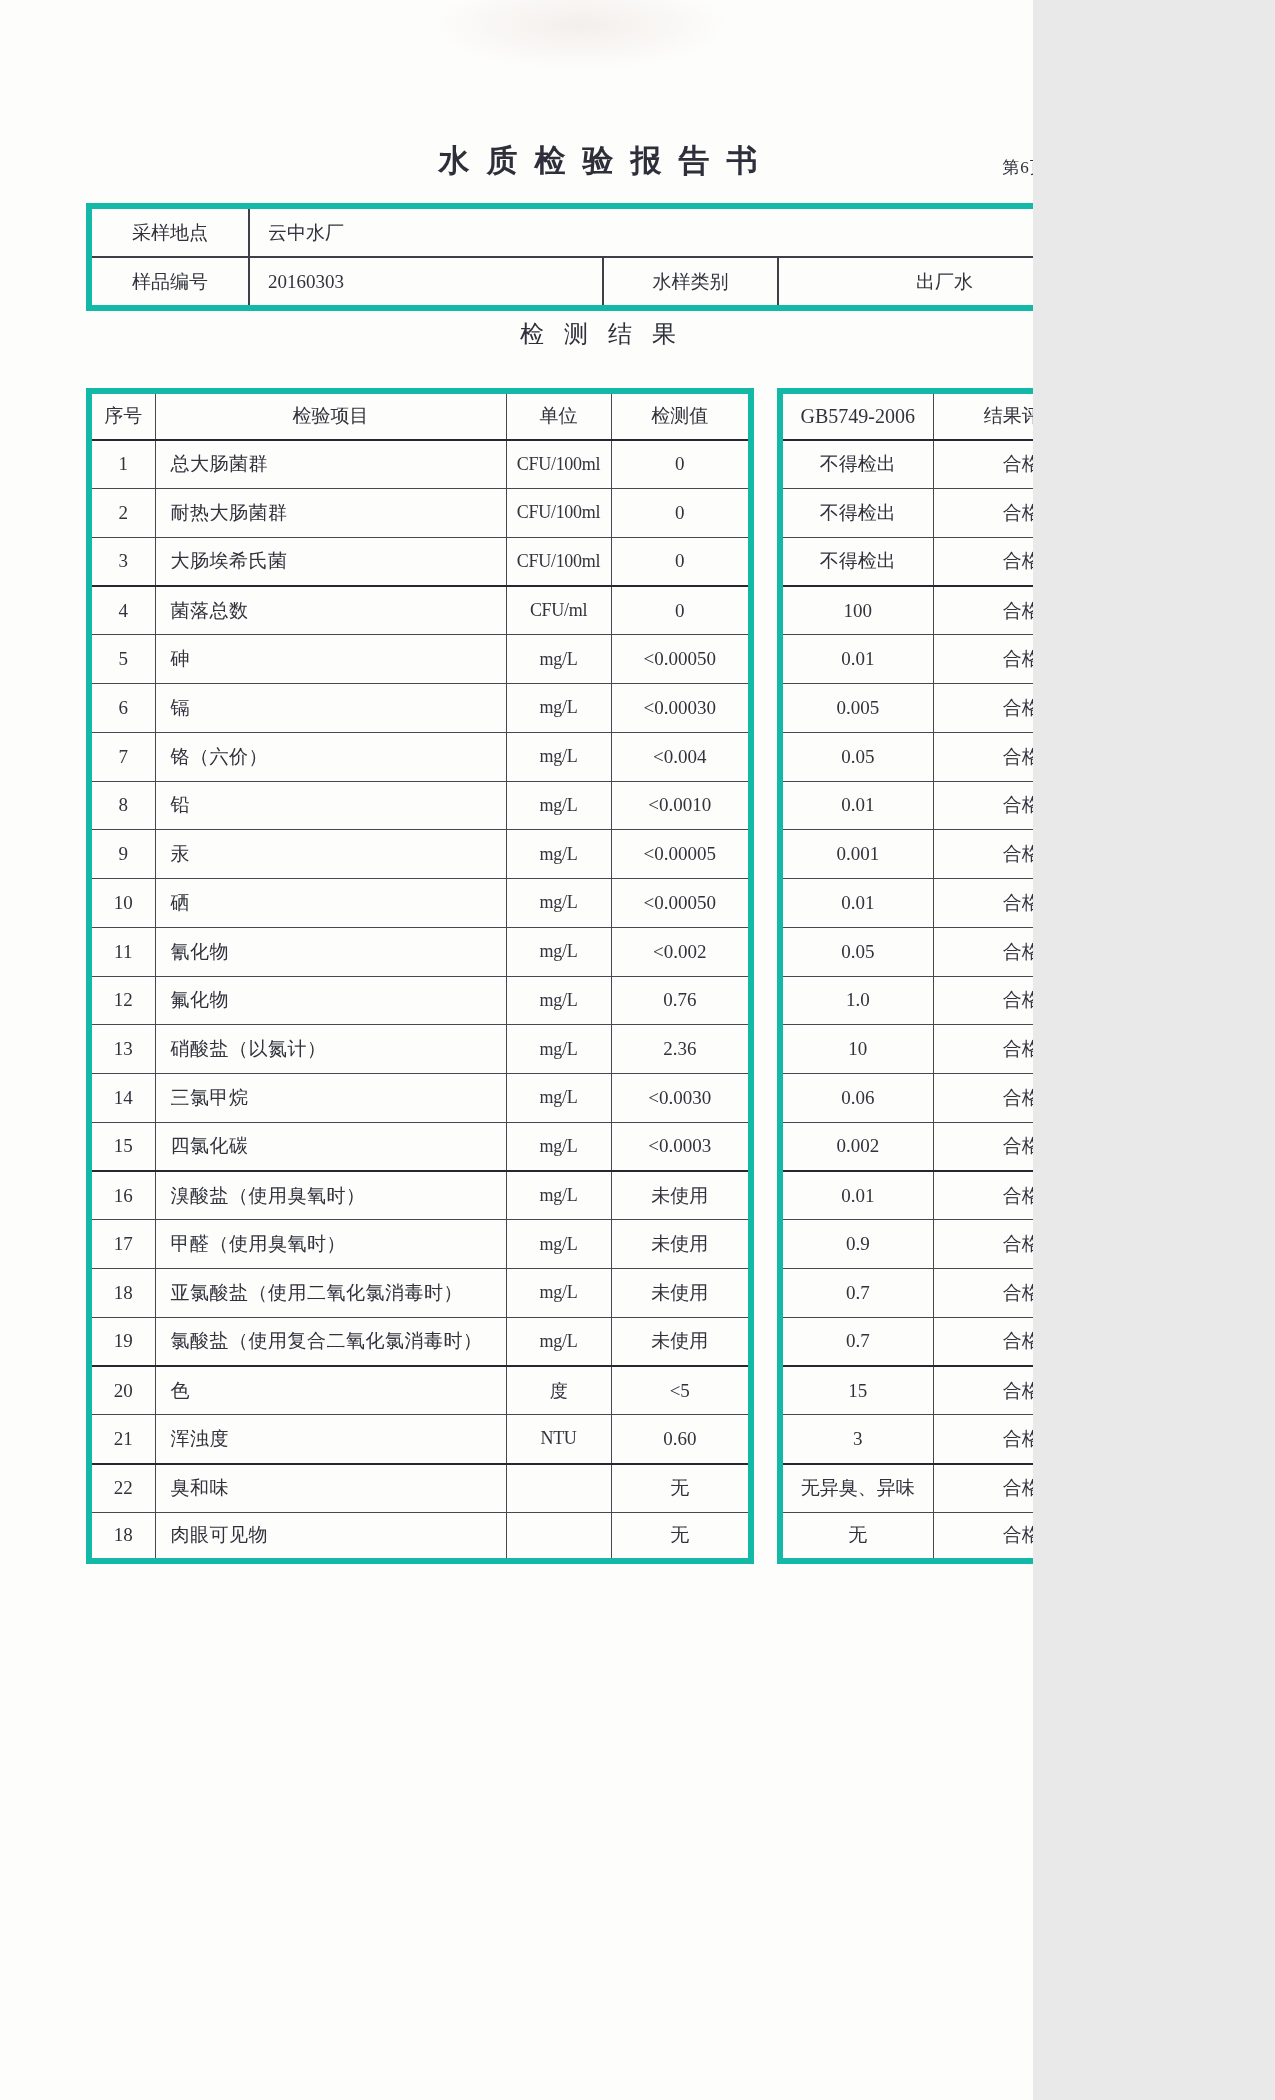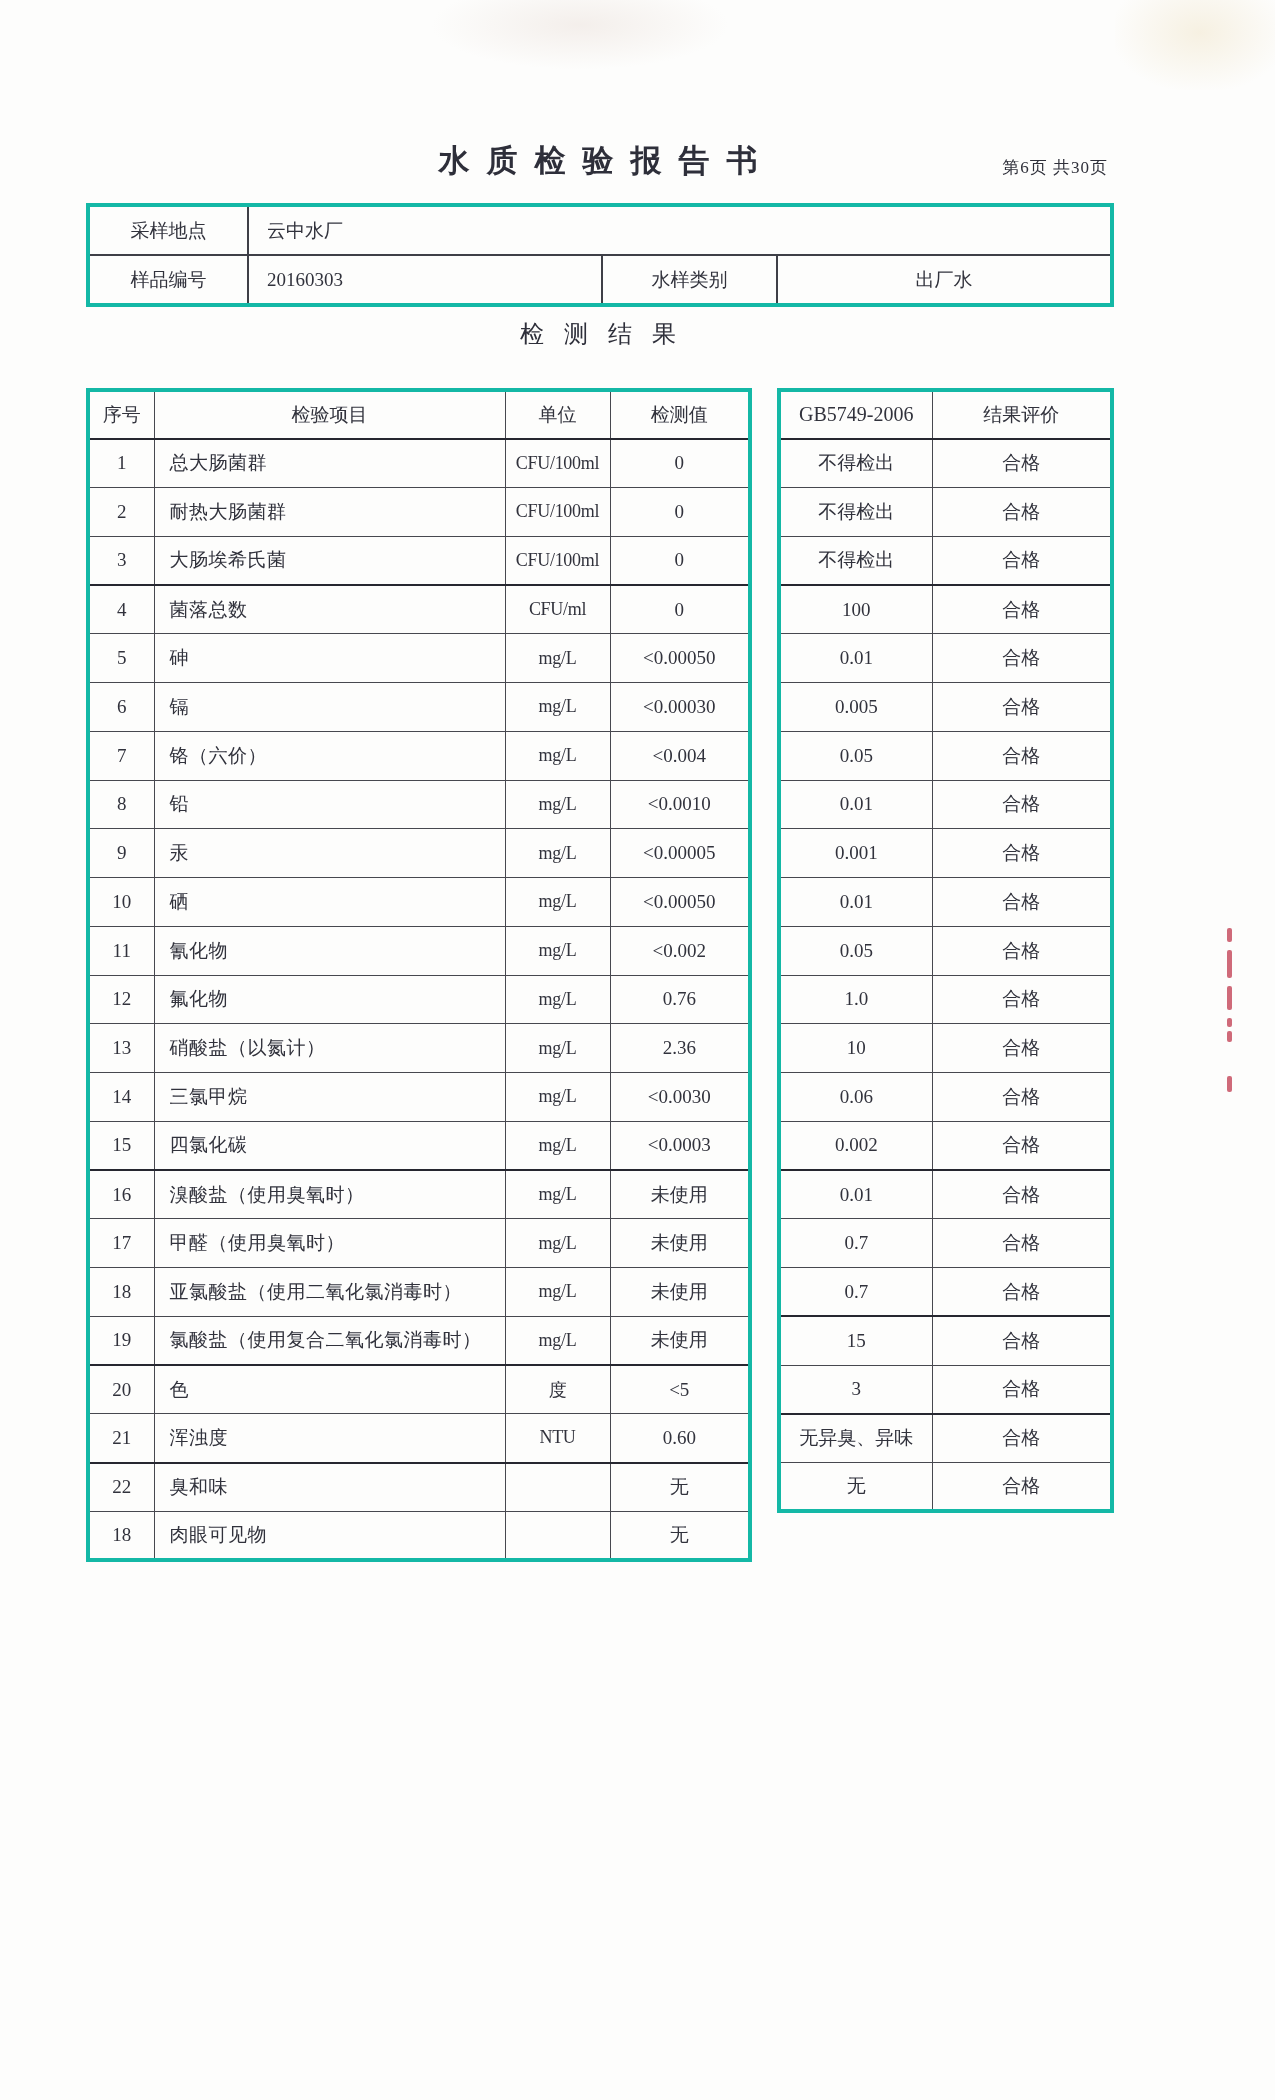--- a/index.html
+++ b/index.html
@@ -1,18 +1,18 @@
 <!DOCTYPE html>
 <html style="--red-mark: #c03a4e;"><head>
 <meta charset="utf-8">
 <style>
   html,body{margin:0;padding:0;background:#e9e9e9;}
   .page{
     position:relative;
-    width:1275px;height:2100px;
+    width:1033px;height:2100px;
     background:#fdfdfc;
     overflow:hidden;
     font-family:"Liberation Serif","DejaVu Serif",serif;
     color:#31323c;
   }
   
   .smudge-top{
     position:absolute;left:430px;top:-20px;width:300px;height:90px;
     background:radial-gradient(ellipse at center, rgba(232,221,214,0.45), rgba(232,221,214,0) 70%);
     pointer-events:none;
@@ -55,21 +55,21 @@
   }
   .results-left{left:86px;top:388px;width:662px;border-radius:9px;}
   .results-right{left:777px;top:388px;width:333px;}
   .results-left tr,.results-right tr{height:48.75px;}
   .results-left td,.results-left th,.results-right td,.results-right th{border-color:#47484f;}
   .results-left th,.results-right th{border-bottom:2.5px solid #262730;}
   .item-cell{text-align:left;padding-left:15px;letter-spacing:.5px;}
   .unit-cell{font-size:18px;letter-spacing:-0.3px;}
   .thick-top td{border-top:2.5px solid #262730;}
   th.gb-head{font-size:20px;letter-spacing:0;}
-  .outer-border{border:4px solid #14b8a6;}
+  .outer-border{border:6px solid #14b8a6;}
 </style>
 </head>
 <body>
 
 <div class="page">
 
   <div class="smudge-top"></div>
   <div class="smudge-corner"></div>
 
   <div class="doc-title">水质检验报告书</div>
@@ -325,20 +325,24 @@
         </tr>
         <tr>
           <td>0.002</td>
           <td>合格</td>
         </tr>
         <tr class="thick-top">
           <td>0.01</td>
           <td>合格</td>
         </tr>
         <tr>
+          <td>0.9</td>
+          <td>合格</td>
+        </tr>
+        <tr>
           <td>0.7</td>
           <td>合格</td>
         </tr>
         <tr>
           <td>0.7</td>
           <td>合格</td>
         </tr>
         <tr class="thick-top">
           <td>15</td>
           <td>合格</td>

